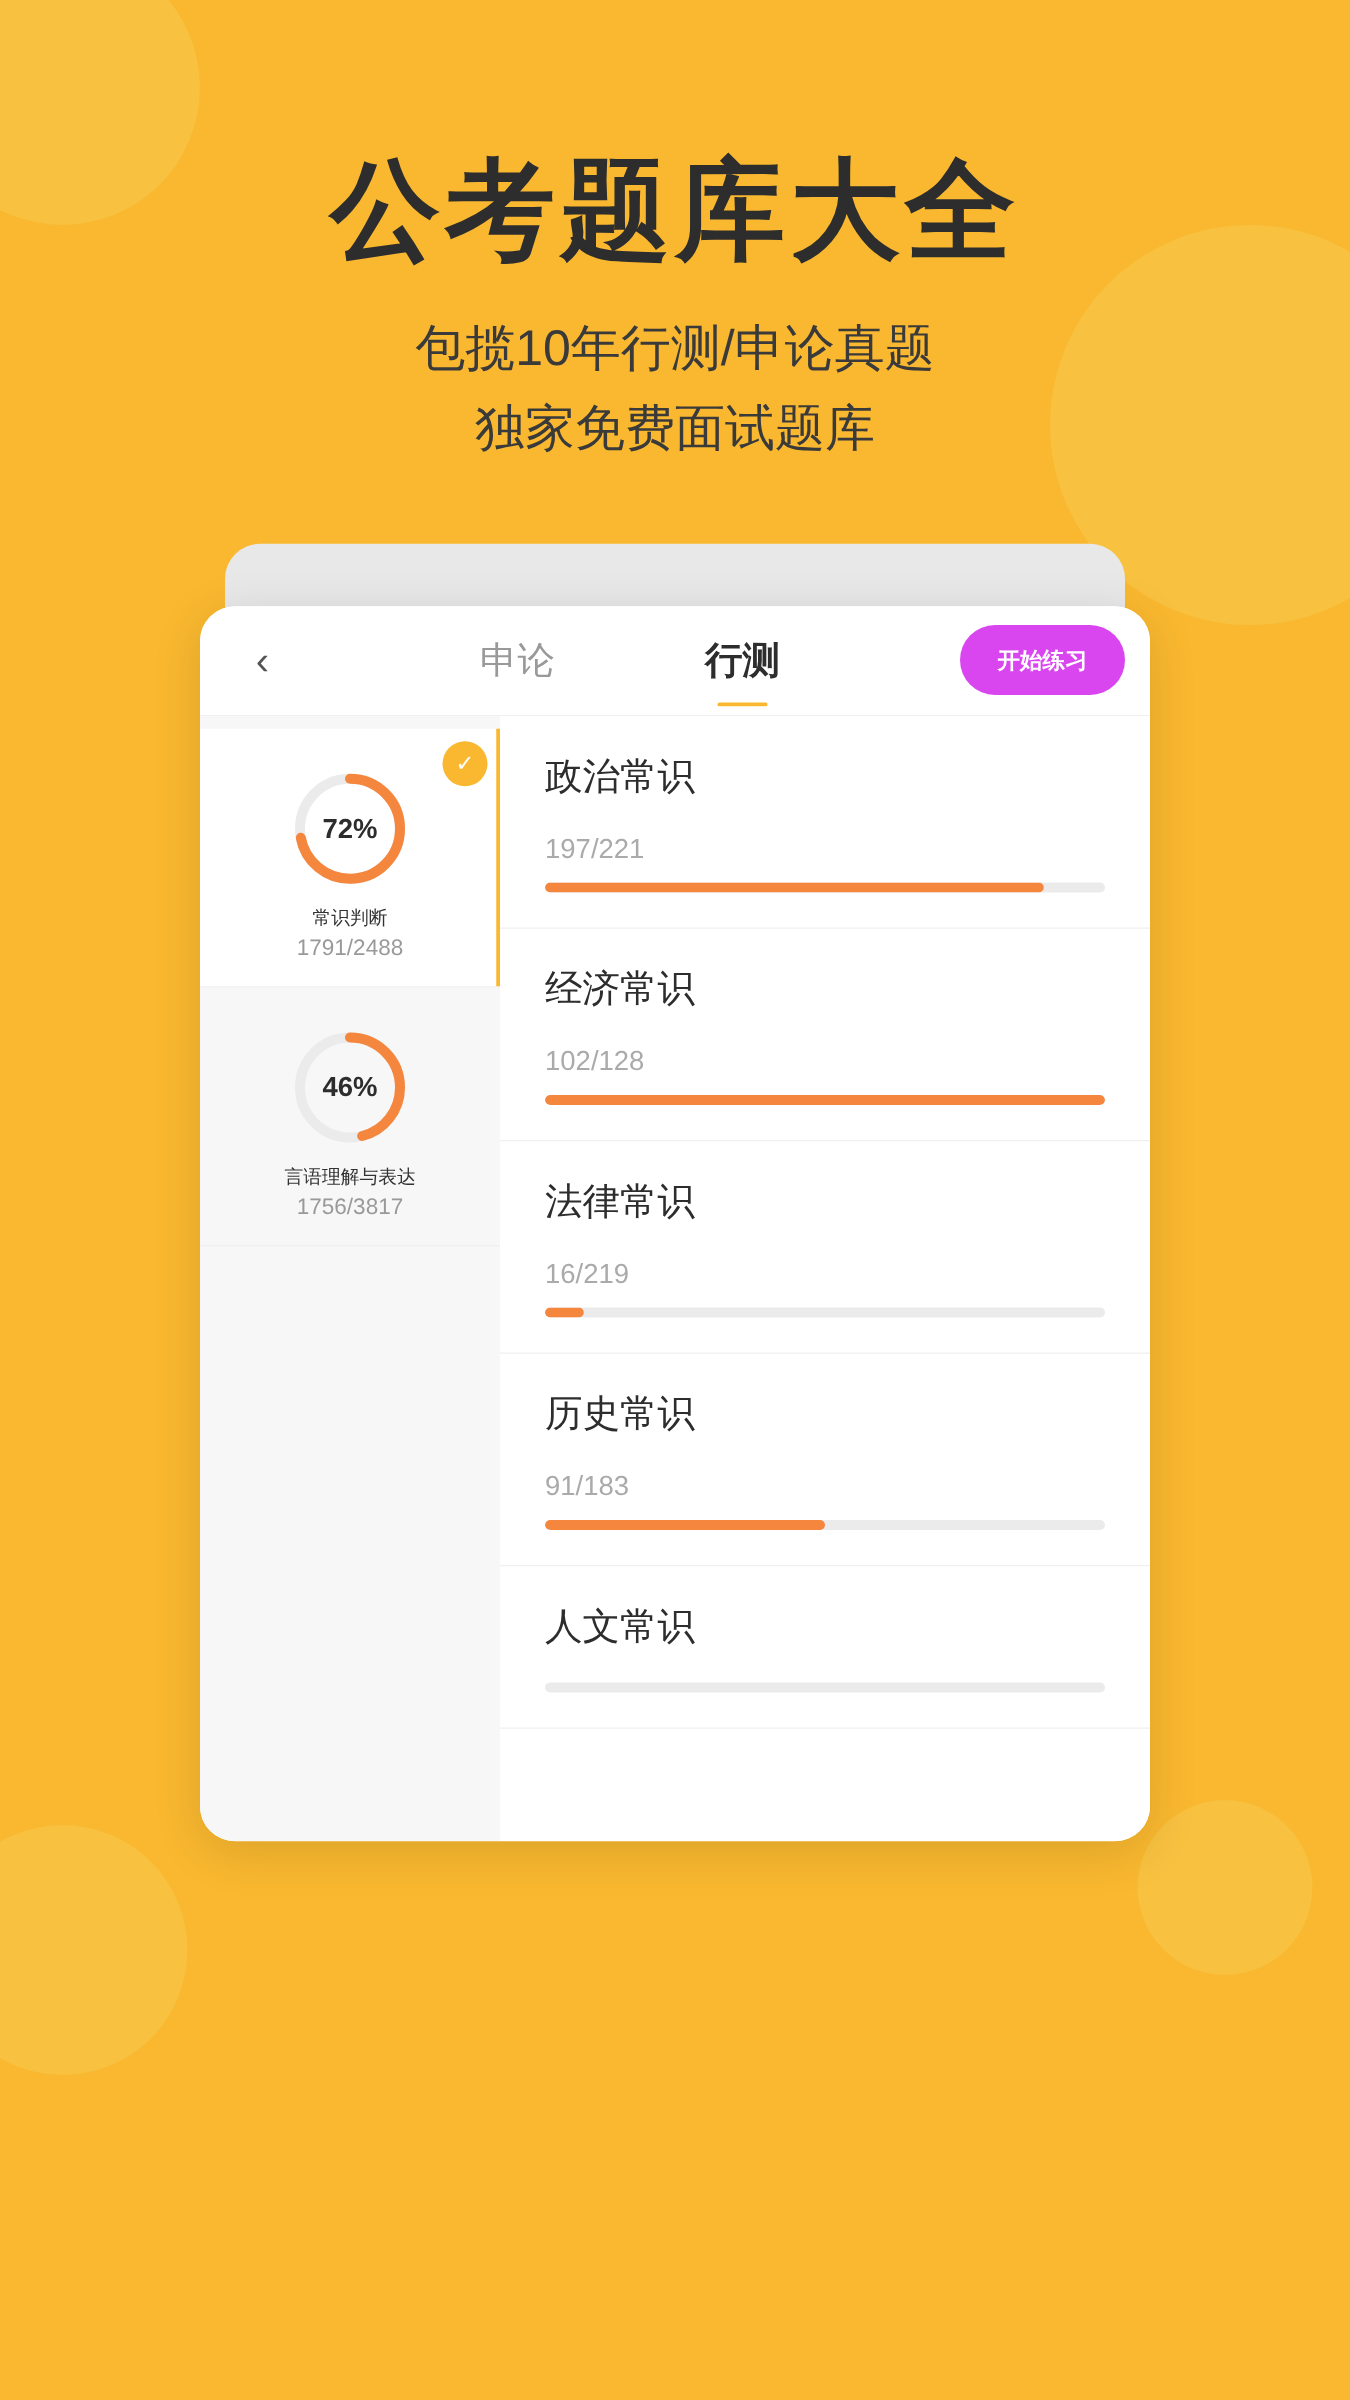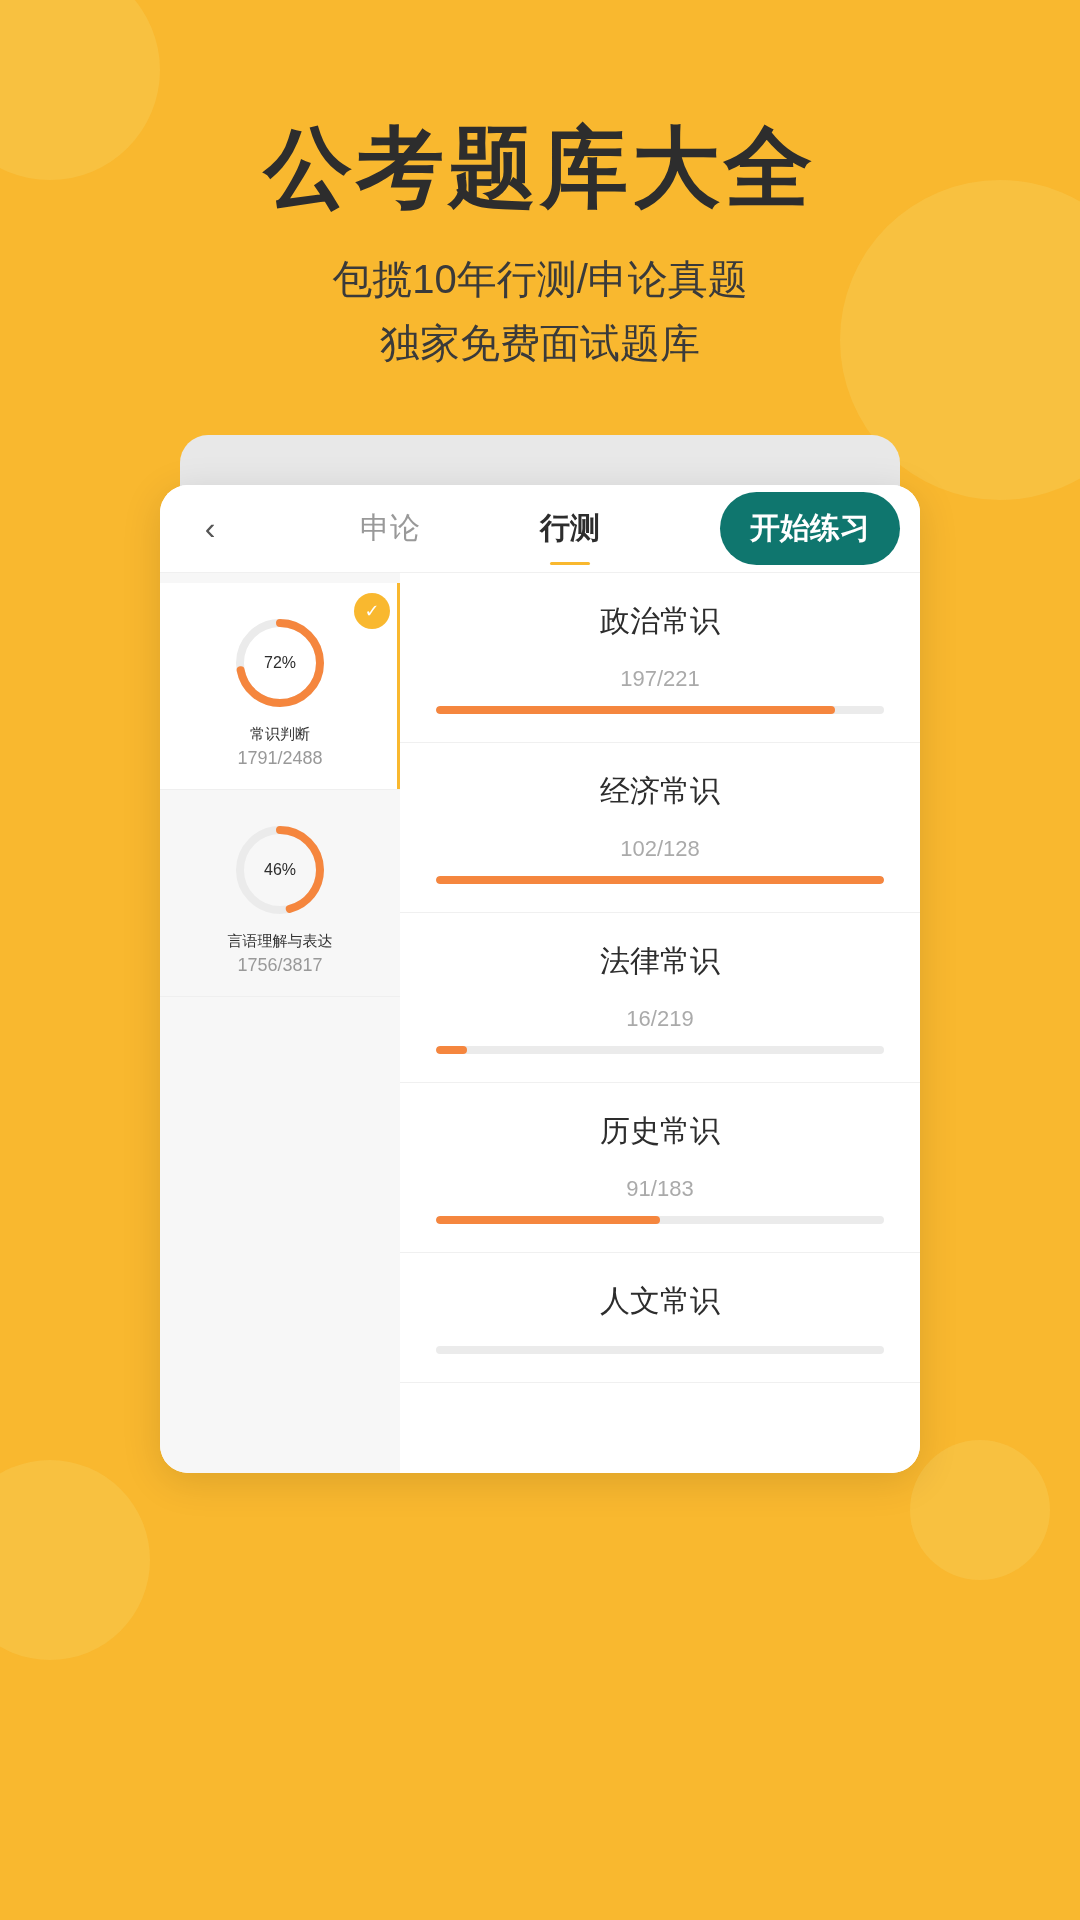--- a/index.html
+++ b/index.html
@@ -138,23 +138,23 @@
       position: absolute;
       bottom: 0;
       left: 50%;
       transform: translateX(-50%);
       width: 40px;
       height: 3px;
       background: #F9B82F;
       border-radius: 2px;
     }
     .start-btn {
-      background: #0f766e;
+      background: #d946ef;
       color: #FFFFFF;
-      font-size: 30px;
+      font-size: 18px;
       font-weight: 600;
       padding: 16px 30px;
       border-radius: 40px;
       cursor: pointer;
       white-space: nowrap;
     }
 
     
     .card-body {
       display: flex;
@@ -217,22 +217,22 @@
       margin-bottom: 12px;
     }
     .circle-chart svg {
       transform: rotate(-90deg);
     }
     .circle-percent {
       position: absolute;
       top: 50%;
       left: 50%;
       transform: translate(-50%, -50%);
-      font-size: 16px;
-      font-weight: 400;
+      font-size: 22px;
+      font-weight: 700;
       color: #2D2D2D;
     }
     .category-name {
       font-size: 15px;
       color: #333;
       font-weight: 500;
       margin-bottom: 4px;
       text-align: center;
     }
     .category-count {
@@ -244,21 +244,20 @@
     .right-panel {
       flex: 1;
       background: #FFFFFF;
       overflow-y: auto;
     }
 
     .subcategory-item {
       padding: 28px 36px;
       border-bottom: 1px solid #F0F0F0;
       cursor: pointer;
-      text-align: center;
     }
     .subcategory-name {
       font-size: 30px;
       color: #2D2D2D;
       font-weight: 500;
       margin-bottom: 8px;
     }
     .subcategory-count {
       font-size: 22px;
       color: #AAAAAA;

